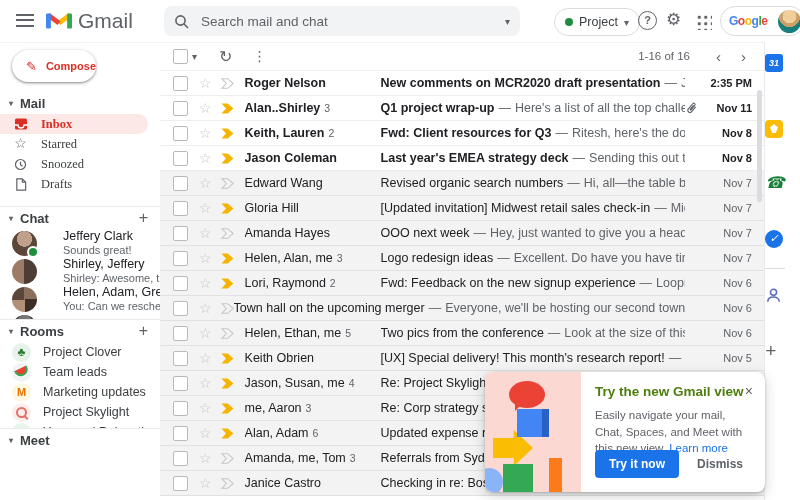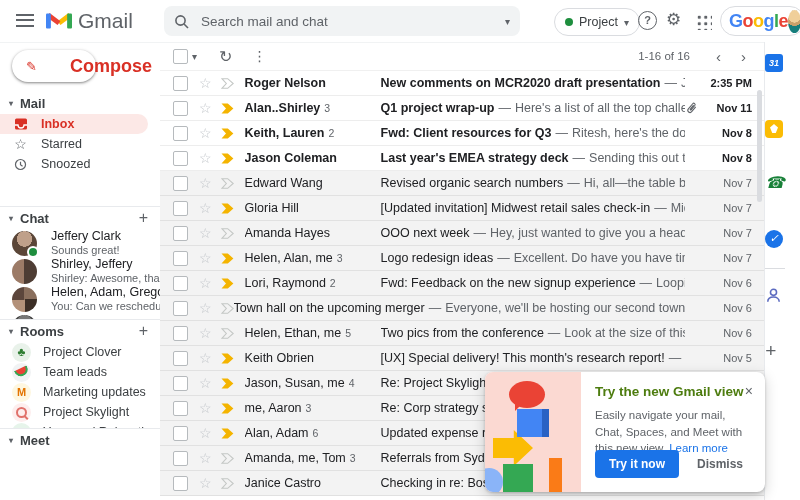--- a/index.html
+++ b/index.html
@@ -20,43 +20,43 @@
   .status-pill{position:absolute;left:554px;top:8px;height:26px;border:1px solid #dadce0;border-radius:14px;
     display:flex;align-items:center;gap:6px;padding:0 10px;font-size:12.5px;color:#3c4043;background:#fff;cursor:pointer;}
   .dot{width:8px;height:8px;border-radius:50%;background:#1e8e3e;}
   .help{position:absolute;left:638px;top:11px;width:17px;height:17px;border:1.6px solid #5f6368;border-radius:50%;
     color:#5f6368;font-size:11px;font-weight:bold;text-align:center;line-height:17px;cursor:pointer;}
   .gear{position:absolute;left:666px;top:9px;font-size:17px;color:#5f6368;cursor:pointer;}
   .grid{position:absolute;left:695px;top:13px;width:17px;height:17px;cursor:pointer;
     background-image:radial-gradient(#5f6368 1.6px,transparent 1.9px);background-size:6.5px 6.5px;background-position:1px 1px;}
   .account{position:absolute;left:720px;top:6px;width:72px;height:28px;border:1px solid #dadce0;border-radius:16px;
     display:flex;align-items:center;justify-content:space-between;padding:0 3px 0 8px;cursor:pointer;background:#fff;}
-  .glogo{font-size:18px;font-weight:bold;letter-spacing:-.5px;}
+  .glogo{font-size:12px;font-weight:bold;letter-spacing:-.5px;}
   .g-b{color:#4285f4}.g-r{color:#ea4335}.g-y{color:#fbbc05}.g-g{color:#34a853}
   .avatar{width:23px;height:23px;border-radius:50%;
     background:radial-gradient(circle at 50% 28%,#f0cf9a 0 34%,#caa06a 35% 52%,#177e7c 53% 100%);}
   
   .sidebar{position:absolute;top:42px;left:0;width:160px;bottom:0;overflow:hidden;background:#fff;z-index:4;}
   .compose{margin:8px 0 10px 12px;width:84px;height:32px;border-radius:16px;background:#fff;cursor:pointer;
     box-shadow:0 1px 2px rgba(0,0,0,.3),0 1px 3px 1px rgba(0,0,0,.15);
     display:flex;align-items:center;gap:9px;padding-left:14px;box-sizing:border-box;}
   .compose .pencil{color:#d93025;font-size:13px;}
-  .compose .clabel{color:#d93025;font-size:18px;font-weight:bold;margin-left:24px;}
+  .compose .clabel{color:#d93025;font-size:11px;font-weight:bold;}
   .sec-head{height:22px;display:flex;align-items:center;padding:0 12px 0 9px;font-size:13px;font-weight:bold;color:#3c4043;cursor:pointer;}
   .sec-head .scaret{font-size:8px;color:#5f6368;margin-right:7px;}
   .sec-head .plus{margin-left:auto;font-size:16px;font-weight:normal;color:#5f6368;cursor:pointer;}
   .sdiv{border-top:1px solid #e8eaed;}
-  .mail-items{height:92px;overflow:hidden;}
+  .mail-items{height:92px;overflow:hidden;font-family:Liberation Serif, serif;}
   .mitem{height:20px;display:flex;align-items:center;gap:13px;padding-left:13px;margin-right:12px;
     font-size:12.5px;color:#3c4043;border-radius:0 14px 14px 0;cursor:pointer;}
   .mitem.active{background:#fce8e6;color:#d93025;font-weight:bold;}
   .mitem .micon{width:15px;display:flex;justify-content:center;}
   .star-glyph{color:#5f6368;font-size:14px;line-height:1;}
   .chat-items{height:90px;overflow:hidden;}
-  .citem{height:28px;display:flex;align-items:center;gap:14px;padding-left:12px;cursor:pointer;}
+  .citem{height:28px;display:flex;align-items:center;gap:26px;padding-left:12px;cursor:pointer;}
   .av{width:25px;height:25px;border-radius:50%;position:relative;flex:none;}
   .av-1{background:radial-gradient(circle at 50% 32%,#bfa08a 0 36%,#5b4638 37% 100%);}
   .av-2{background:linear-gradient(90deg,#9c7b67 0 50%,#4e3d34 50% 100%);}
   .av-3{background:conic-gradient(#8a6f5d 0 25%,#3c2e26 25% 50%,#b39179 50% 75%,#5c463c 75% 100%);}
   .av-4{background:radial-gradient(circle at 50% 32%,#777 0 36%,#444 37% 100%);}
   .presence{position:absolute;right:-2px;bottom:-2px;width:8px;height:8px;border-radius:50%;background:#1e8e3e;border:2px solid #fff;}
   .ctext{display:flex;flex-direction:column;line-height:1.15;overflow:hidden;}
   .cname{font-size:12.5px;color:#202124;white-space:nowrap;}
   .cprev{font-size:11px;color:#5f6368;white-space:nowrap;}
   .room-items{height:86px;overflow:hidden;}
@@ -202,20 +202,29 @@
       </div>
       <div class="mitem">
         <span class="micon">
           <svg width="13" height="13" viewBox="0 0 14 14">
               <circle cx="7" cy="7" r="5.4" fill="none" stroke="#5f6368" stroke-width="1.3"></circle>
               <path d="M7 4v3.2l2.2 1.6" fill="none" stroke="#5f6368" stroke-width="1.3"></path>
             </svg>
         </span>
         <span>Snoozed</span>
       </div>
+      <div class="mitem">
+        <span class="micon">
+          <svg width="12" height="13" viewBox="0 0 12 14">
+              <path d="M1.5 1h6l3.5 3.5V13h-9.5z" fill="none" stroke="#5f6368" stroke-width="1.3"></path>
+              <path d="M7.5 1v3.5H11" fill="none" stroke="#5f6368" stroke-width="1.3"></path>
+            </svg>
+        </span>
+        <span>Drafts</span>
+      </div>
     </div>
 
     <div class="sdiv"></div>
     <div class="sec-head">
       <span class="scaret">▾</span>
       <span>Chat</span>
       <span class="plus">+</span>
     </div>
     <div class="chat-items">
       <div class="citem">

